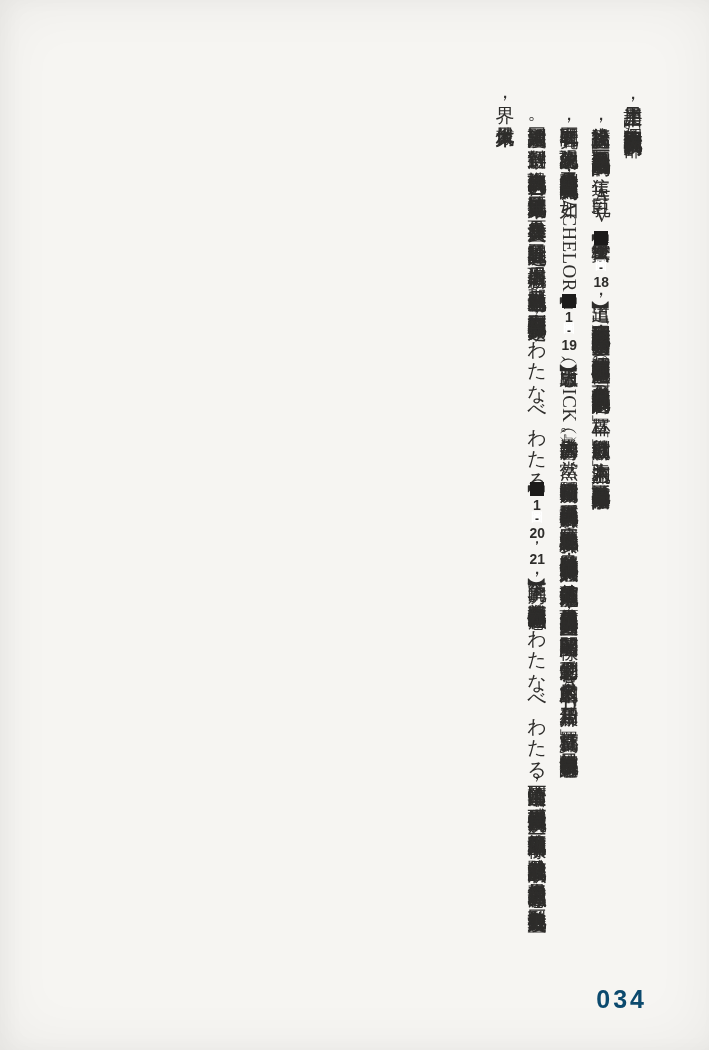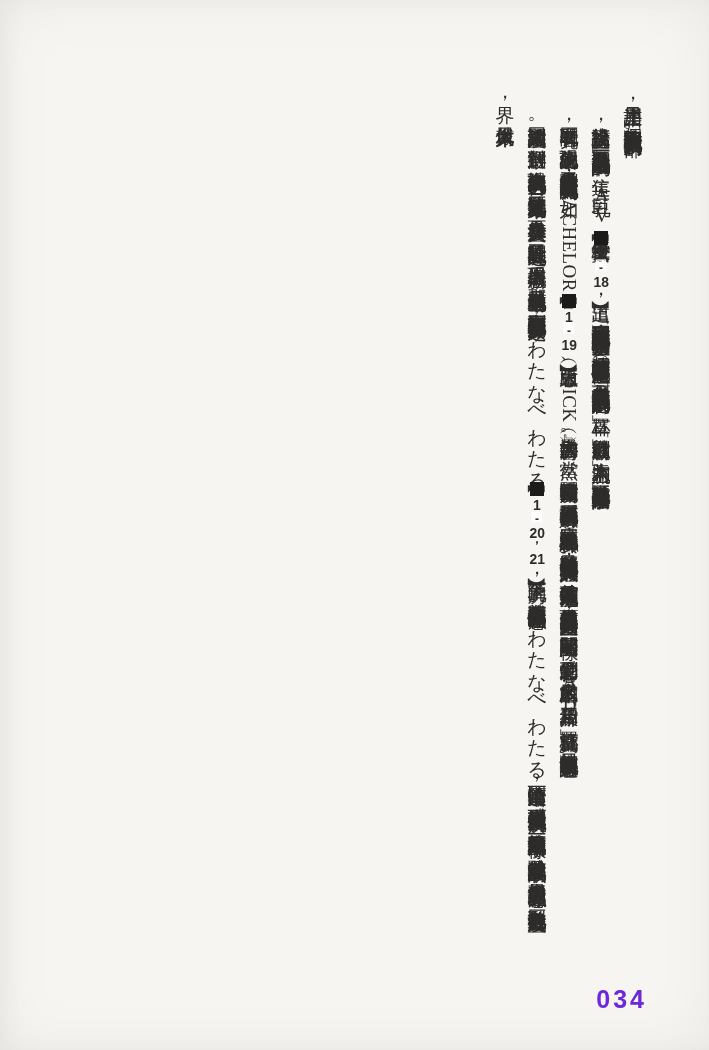--- a/index.html
+++ b/index.html
@@ -49,21 +49,21 @@
     font-size:12px; font-weight:700;
     font-family:"Liberation Sans", sans-serif;
   }
   .page-number {
     position:absolute;
     right:62px; bottom:36px;
     font-family:"Liberation Sans", sans-serif;
     font-weight:700;
     font-size:25px;
     letter-spacing:3px;
-    color:#6d28d9;
+    color:#0c4a6e;
   }
 </style>
 </head>
 <body>
 
 <div class="page">
   <div class="text-area">
       <p class="para">業界用語，這個時期一般人很少會用「巨乳」來指稱胸圍較大的胸部。</p>
       <p class="para indent">直接從結論說起，「巨乳」這個詞是從一九八九年才成為一般用詞的。這一年，巨乳<span class="up">AV</span>女優松坂季實子<span class="figref"><span class="bracket">【</span><span class="figbox">圖</span><span class="tcy">1</span><span class="figsep">-</span><span class="tcy">18</span><span class="bracket">】</span></span>出道，週刊雜誌使用了「巨乳」這個詞來介紹擁有搶眼胸圍的松坂季實子後，才使這個詞一躍成為一般社會的流行字眼（主要是男性）。而先前在成人影視中最常被用來指涉「巨乳」的形容詞則是「<span class="up">D</span>罩杯」，一般社會則以「波霸」、「大胸」為主流。訴求「巨乳」的聲音是從八五年後才逐漸增加。</p>
       <p class="para indent">在巨乳研究者間，認為此現象的出現，是受到了該時期大量從外國引進日本的巨乳寫真雜誌，如『<span class="lat">BACHELOR</span>』<span class="figref"><span class="bracket">【</span><span class="figbox">圖</span><span class="tcy">1</span><span class="figsep">-</span><span class="tcy">19</span><span class="bracket">】</span></span>（大亞出版）、『<span class="lat">DICK</span>』（大洋書房）的影響。當然，從時間上稍微往前回溯，堪稱巨乳偶像元祖的榊原郁惠、外國巨乳女星的先驅安格妮絲・林、以及新時代巨乳偶像的河合奈保子和柏原芳惠等人的人氣，的確是為這波潮流打下了地基。就像是頂著日本人從未見過的巨大胸圍的金髮外國人，開著黑船叩關開國一樣。受到它們的影響，愈來愈多日本的<span class="up">A</span>片和三級片用「<span class="up">D</span>罩杯」當成賣點，使日本全體都被「巨乳盼望論」滲透。</p>

